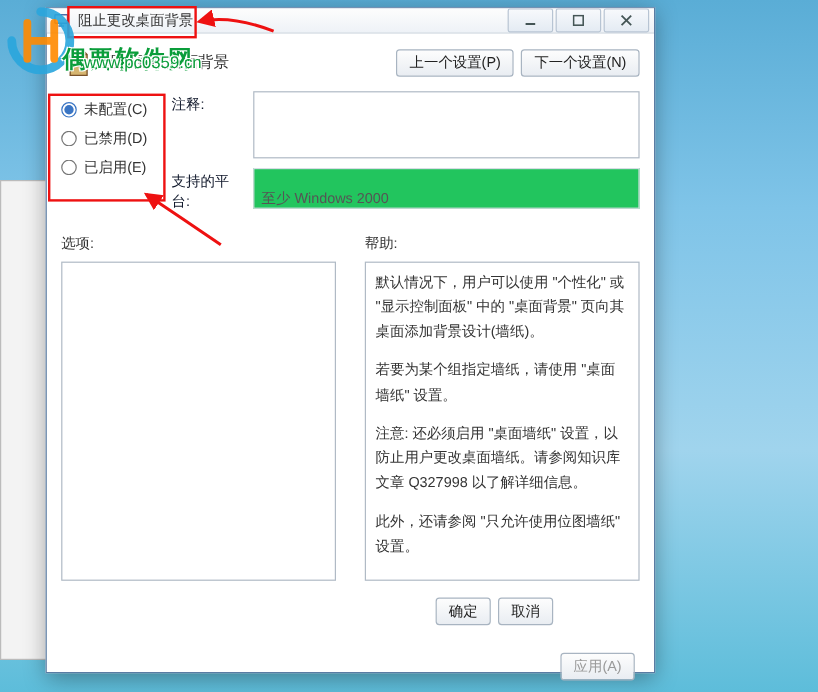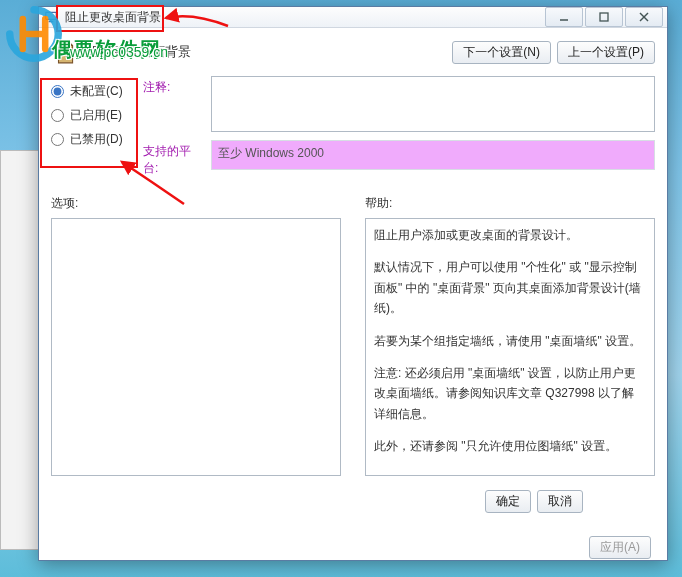--- a/index.html
+++ b/index.html
@@ -9,21 +9,21 @@
     background: linear-gradient(180deg, #5aadd6 0%, #7fc4e8 30%, #a0d4ed 65%, #5dbdda 100%);
     width: 682px; height: 577px;
     position: relative; overflow: hidden;
   }
   
   .bgwin {
     position: absolute; left: 0; top: 150px; width: 40px; height: 400px;
     background: #f3f3f3; border: 1px solid #bbb;
   }
   .dialog {
-    position: absolute; left: 38px; top: 6px; width: 630px; height: 555px;
+    position: absolute; left: 38px; top: 6px; width: 508px; height: 555px;
     background: #fff; border: 1px solid #5a7ca3;
     box-shadow: 0 4px 18px rgba(0,0,0,0.35);
     display: flex; flex-direction: column;
   }
   .titlebar {
     height: 26px; background: linear-gradient(#fdfdfd,#eef2f7);
     border-bottom: 1px solid #d0d7e0;
     display: flex; align-items: center; padding: 0 4px;
     color: #333;
   }
@@ -53,28 +53,28 @@
     display:inline-flex; align-items:center; cursor:pointer;
   }
   .btn.disabled { color:#9a9a9a; cursor:default;margin-top:46px; }
   .midrow { display:flex; }
   .radios { width:92px; padding-top:4px; }
   .radio { display:flex; align-items:center; height:22px; gap:6px; margin-bottom:2px; }
   .radio input { accent-color:#3a75c4; }
   .radio label { font-size:12px; color:#333; cursor:pointer; }
   .commentcol { flex:1; display:flex; flex-direction:column; gap:8px; }
   .crow { display:flex; gap:8px; align-items:flex-start; }
-  .clabel { width:60px; font-size:12px; color:#a21caf; padding-top:3px; }
+  .clabel { width:60px; font-size:12px; color:#0f172a; padding-top:3px; }
   textarea.comment {
     flex:1; height:56px; border:1px solid #b0bac5; resize:none;
     font-family:inherit; font-size:12px; padding:3px 4px; background:#fff;
   }
   .supported {
-    flex:1; height:30px; background:#f0abfc; border:1px solid #d7dde4;
-    padding:4px 6px; font-size:12px; color:#555;
+    flex:1; height:30px; background:#22c55e; border:1px solid #d7dde4;
+    padding:16px 6px; font-size:12px; color:#555;
   }
   .lowerrow { display:flex; gap:24px; margin-top:18px; flex:1; min-height:0; }
   .col { flex:1; display:flex; flex-direction:column; min-height:0; }
   .colhdr { font-size:12px; color:#333; margin-bottom:6px; }
   .pane {
     flex:1; border:1px solid #b0bac5; background:#fff; overflow:auto;
     padding:6px 8px; font-size:12px; line-height:1.7; color:#333;
   }
   .pane p { margin-bottom:12px; }
   .footer { display:flex; justify-content:flex-end; gap:6px; padding:8px 4px 0 0; margin-top:6px; }
@@ -136,38 +136,38 @@
     <div class="toprow">
       <span class="policy-icon">
         <svg width="26" height="26" viewBox="0 0 24 24">
             <path fill="#d6b570" stroke="#7a5229" d="M6 2h9l4 4v16H6z"></path>
             <path d="M15 2v4h4" fill="none" stroke="#7a5229"></path>
             <path d="M9 12h7M9 15h7M9 9h5" stroke="#7a5229"></path>
           </svg>
       </span>
       <span class="policy-title">阻止更改桌面背景</span>
       <div class="navbtns">
+        <button class="btn">上一个设置(P)</button>
         <button class="btn">下一个设置(N)</button>
-        <button class="btn">上一个设置(P)</button>
       </div>
     </div>
 
     <div class="midrow">
       <div class="radios">
         <div class="radio">
           <input type="radio" id="r1" name="state" checked="" style="">
           <label for="r1">未配置(C)</label>
         </div>
         <div class="radio">
+          <input type="radio" id="r3" name="state" style="">
+          <label for="r3">已禁用(D)</label>
+        </div>
+        <div class="radio">
           <input type="radio" id="r2" name="state" style="">
           <label for="r2">已启用(E)</label>
-        </div>
-        <div class="radio">
-          <input type="radio" id="r3" name="state" style="">
-          <label for="r3">已禁用(D)</label>
         </div>
       </div>
       <div class="commentcol">
         <div class="crow">
           <span class="clabel">注释:</span>
           <textarea class="comment" style=""></textarea>
         </div>
         <div class="crow">
           <span class="clabel">支持的平台:</span>
           <div class="supported">至少 Windows 2000</div>
@@ -176,21 +176,20 @@
     </div>
 
     <div class="lowerrow">
       <div class="col">
         <div class="colhdr">选项:</div>
         <div class="pane"></div>
       </div>
       <div class="col">
         <div class="colhdr">帮助:</div>
         <div class="pane">
-          <p>阻止用户添加或更改桌面的背景设计。</p>
           <p>默认情况下，用户可以使用 "个性化" 或 "显示控制面板" 中的 "桌面背景" 页向其桌面添加背景设计(墙纸)。</p>
           <p>若要为某个组指定墙纸，请使用 "桌面墙纸" 设置。</p>
           <p>注意: 还必须启用 "桌面墙纸" 设置，以防止用户更改桌面墙纸。请参阅知识库文章 Q327998 以了解详细信息。</p>
           <p>此外，还请参阅 "只允许使用位图墙纸" 设置。</p>
         </div>
       </div>
     </div>
 
     <div class="footer">
       <button class="btn">确定</button>

